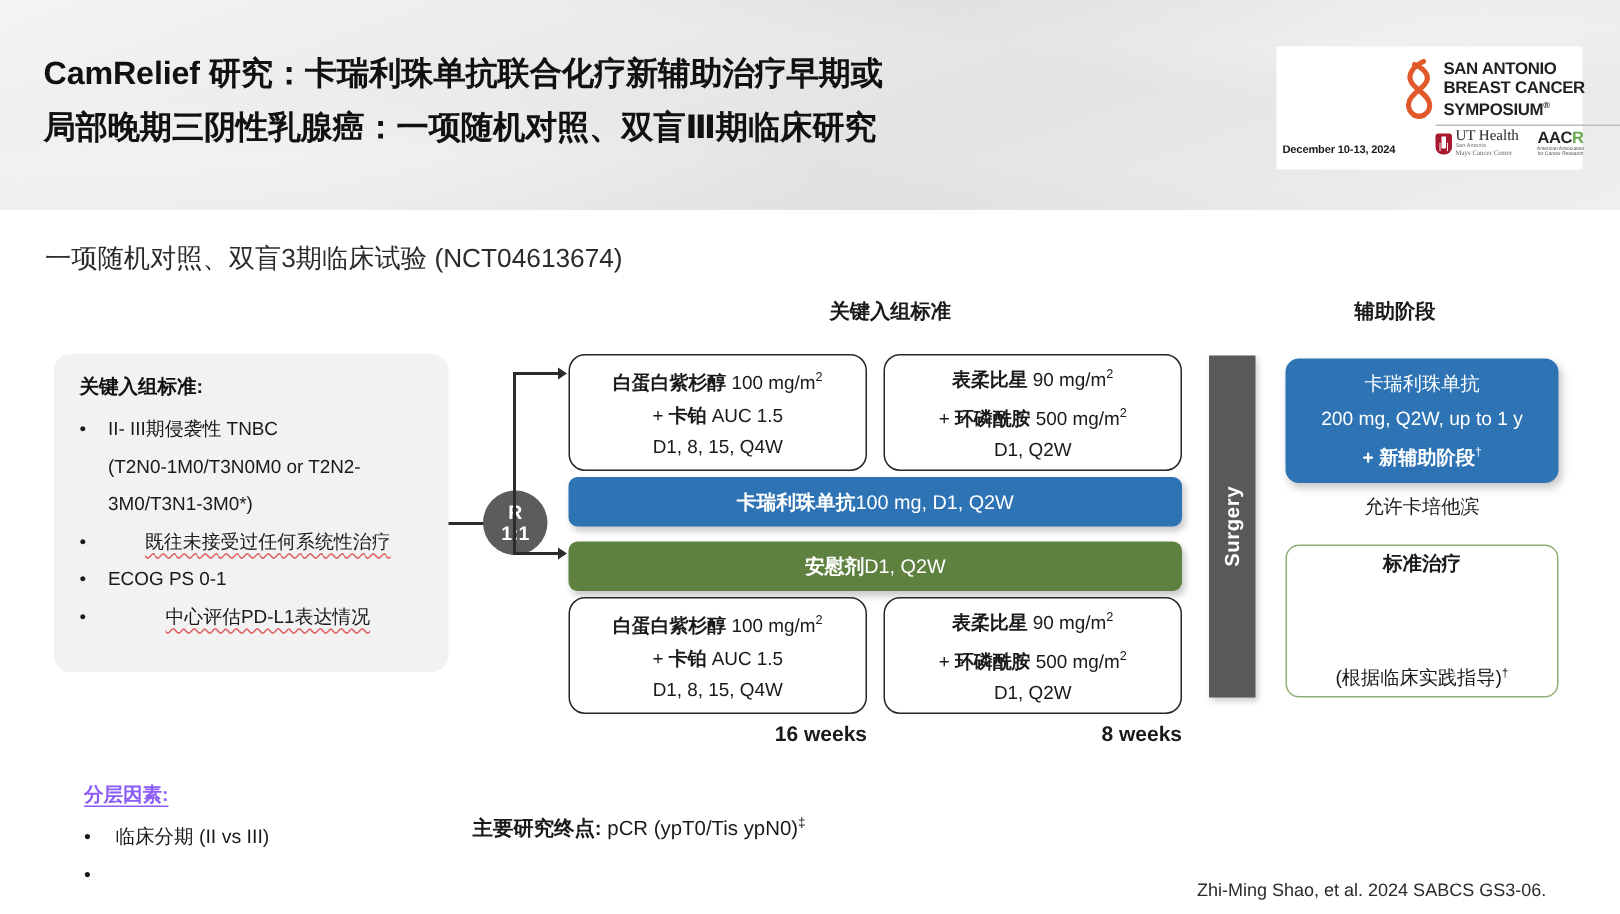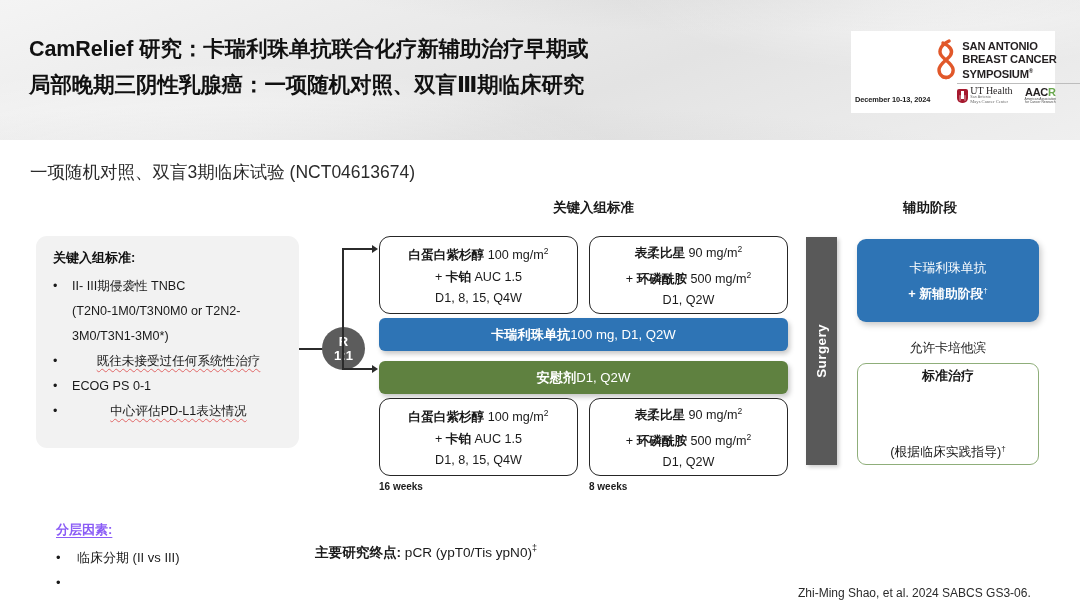--- a/index.html
+++ b/index.html
@@ -230,24 +230,24 @@
   }
   .chemo b { font-weight: bold; }
   .chemo sup { font-size: 8.5px; vertical-align: super; }
   .chemo-a1 { left: 379px; top: 236px; width: 199px; height: 78px; }
   .chemo-b1 { left: 589px; top: 236px; width: 199px; height: 78px; }
   .chemo-a2 { left: 379px; top: 398px; width: 199px; height: 78px; }
   .chemo-b2 { left: 589px; top: 398px; width: 199px; height: 78px; }
 
   .weeks {
     position: absolute;
-    font-size: 10px;
-    font-weight: bold;
-    color: #1a1a1a;
-    text-align: left;
+    font-size: 14px;
+    font-weight: bold;
+    color: #1a1a1a;
+    text-align: right;
     width: 199px;
   }
   .weeks-16 { left: 379px; top: 481px; }
   .weeks-8  { left: 589px; top: 481px; }
 
   
   .bar {
     position: absolute;
     left: 379px;
     width: 409px; height: 33px;
@@ -298,21 +298,21 @@
     font-size: 12.8px;
     line-height: 23px;
     text-align: center;
     box-shadow: 2px 3px 6px rgba(0,0,0,0.22);
   }
   .adj-blue b { font-weight: bold; }
   .adj-blue sup { font-size: 8px; vertical-align: super; }
 
   .adj-note {
     position: absolute;
-    left: 857px; top: 340px;
+    left: 857px; top: 330px;
     width: 182px;
     text-align: center;
     font-size: 12.8px;
     color: #1a1a1a;
   }
 
   .adj-white {
     position: absolute;
     left: 857px; top: 363px;
     width: 182px; height: 102px;
@@ -496,20 +496,21 @@
 
 <div class="weeks weeks-16">16 weeks</div>
 <div class="weeks weeks-8">8 weeks</div>
 
 <div class="surgery">
   <span>Surgery</span>
 </div>
 
 <div class="adj-blue">
   <div>卡瑞利珠单抗</div>
+  <div>200 mg, Q2W, up to 1 y</div>
   <div><b>+ 新辅助阶段</b><sup>†</sup></div>
 </div>
 <div class="adj-note">允许卡培他滨</div>
 <div class="adj-white">
   <b>标准治疗</b>
   <div><span>(根据临床实践指导)</span><sup>†</sup></div>
 </div>
 
 <div class="strat">
   <div class="strat-title">分层因素:</div>

